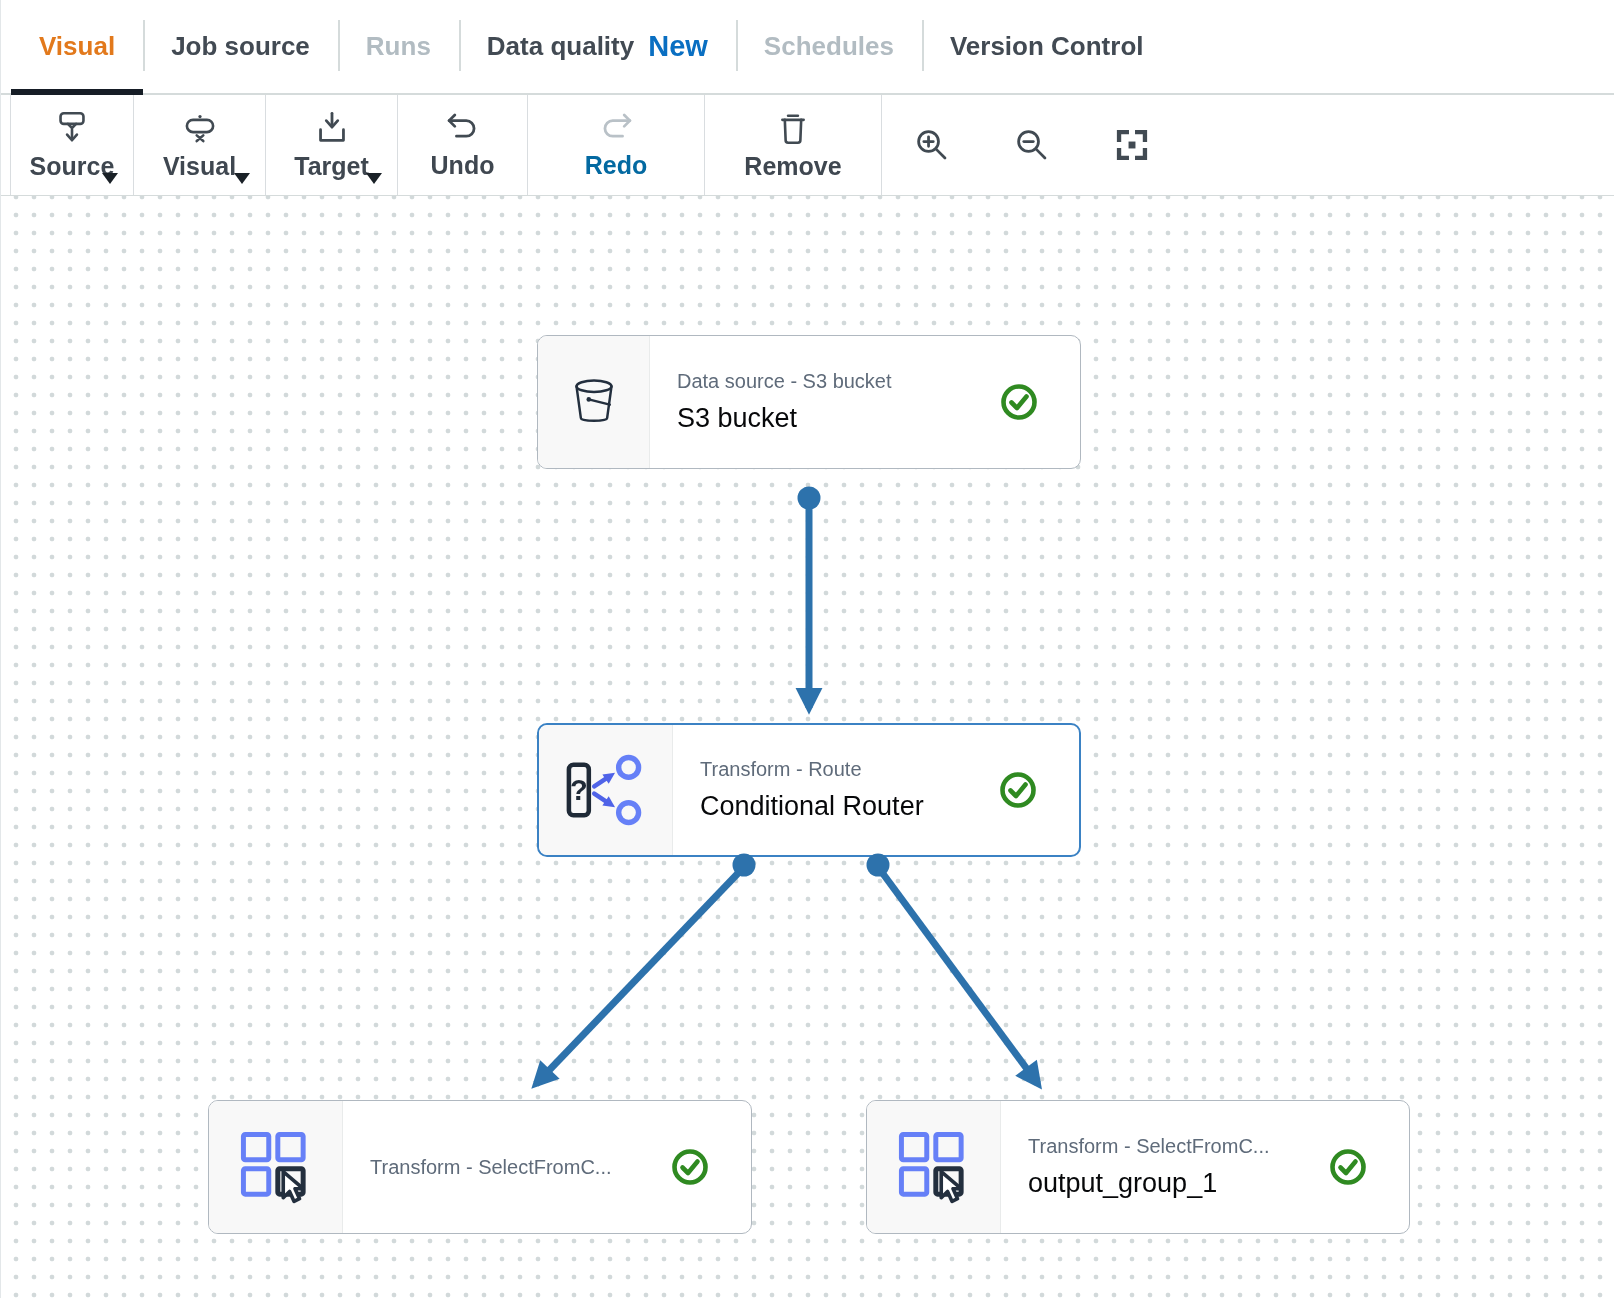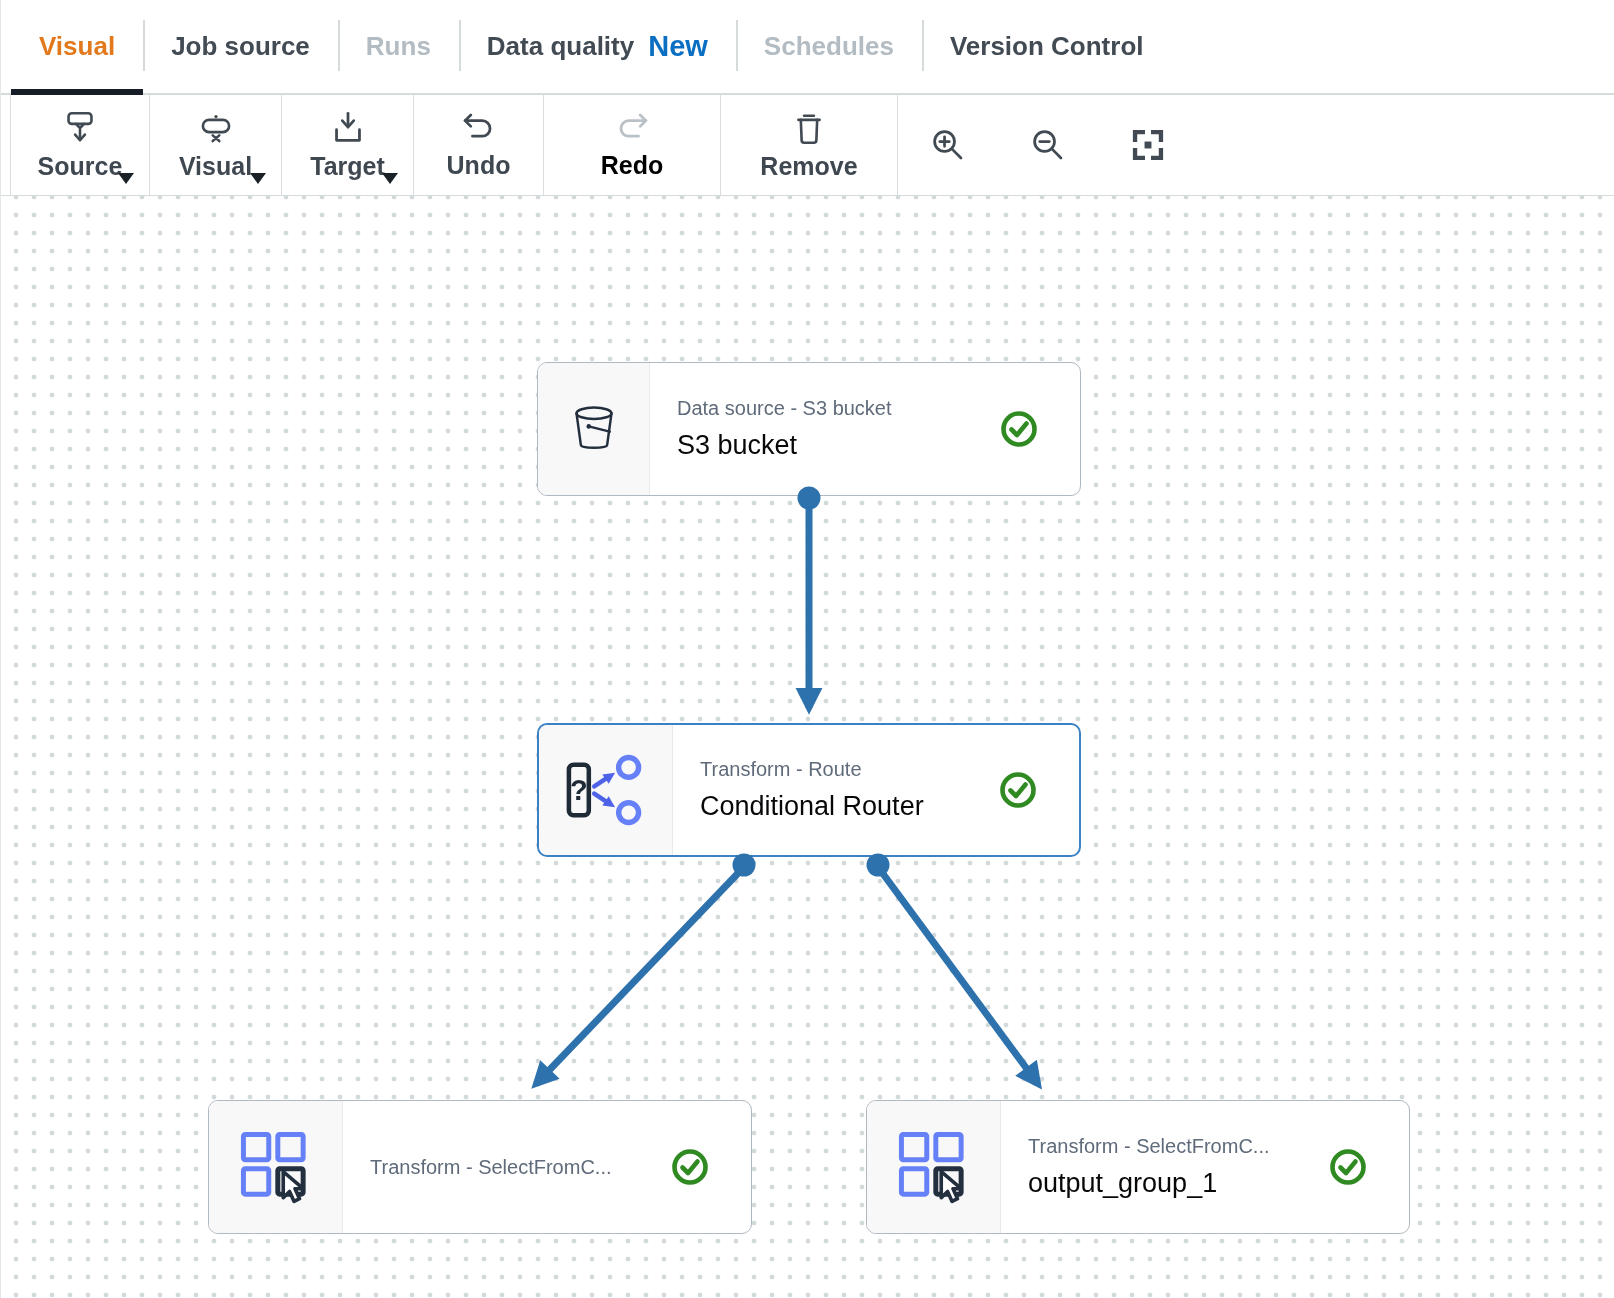--- a/index.html
+++ b/index.html
@@ -21,26 +21,26 @@
   .tab .badge { margin-left:14px; color:#0a6fc2; font-size:29px; font-weight:700; }
 
   
   .toolbar { height:101px; display:flex; background:#fff; border-bottom:1px solid #d5dbdb;
              padding-left:9px; }
   .tbtn { position:relative; display:flex; flex-direction:column; align-items:center;
           justify-content:center; gap:5px; border-right:1px solid #d9dde0;
           color:#3f4750; font-size:25px; font-weight:700; cursor:pointer; background:#fff; }
   .tbtn:first-child { border-left:1px solid #d9dde0; }
   .tbtn svg { stroke:#414a52; }
-  .tbtn.disabled { color:#000000; }
+  .tbtn.disabled { color:#0369a1; }
   .tbtn.disabled svg { stroke:#b9c1c7; }
   .tbtn .caret { position:absolute; right:15px; bottom:11px; width:0; height:0;
                  border-left:8px solid transparent; border-right:8px solid transparent;
                  border-top:11px solid #1a2127; }
-  .w133{width:140px}.w132{width:132px}.w130{width:130px}.w177{width:177px}
+  .w133{width:124px}.w132{width:132px}.w130{width:130px}.w177{width:177px}
   .zbtn { width:100px; display:flex; align-items:center; justify-content:center;
           cursor:pointer; background:#fff; }
   .zbtn svg { stroke:#414a52; }
 
   
   .canvas { position:relative; height:1102px; background-color:#fff;
             background-image: radial-gradient(circle, #d2d9da 2px, rgba(210,217,218,0) 2.7px);
             background-size:18px 18px; background-position:6px 10px; overflow:hidden; }
 
   .node { position:absolute; width:544px; height:134px; background:#fff;
@@ -49,21 +49,21 @@
   .node-icon { width:134px; flex:none; background:#f8f8f8; border-right:1px solid #e9ebeb;
                border-radius:9px 0 0 9px; display:flex; align-items:center; justify-content:center; }
   .node--s3 .node-icon { width:112px; }
   .node-body { flex:1; display:flex; flex-direction:column; justify-content:center;
                padding-left:27px; gap:10px; }
   .node-type { font-size:20px; color:#5f6b7a; }
   .node-name { font-size:27px; color:#07080a; }
   .check { position:absolute; right:42px; top:50%; transform:translateY(-50%);
            width:38px; height:38px; }
 
-  .node--s3     { left:536px; top:166px; }
+  .node--s3     { left:536px; top:139px; }
   .node--router { left:536px; top:527px; }
   .node--left   { left:207px; top:904px; }
   .node--right  { left:865px; top:904px; }
 
   .edges { position:absolute; left:0; top:0; width:1614px; height:1102px; pointer-events:none; }
   .edges circle { pointer-events:auto; cursor:crosshair; }
 </style>
 </head>
 <body>
 

